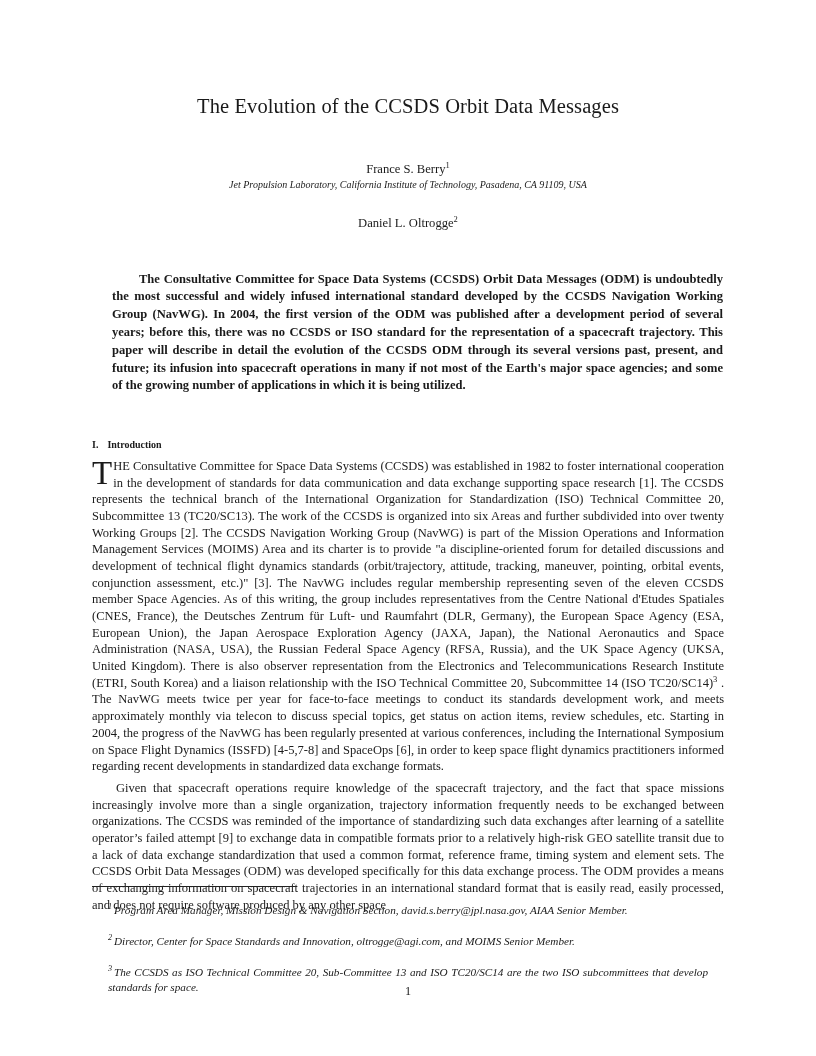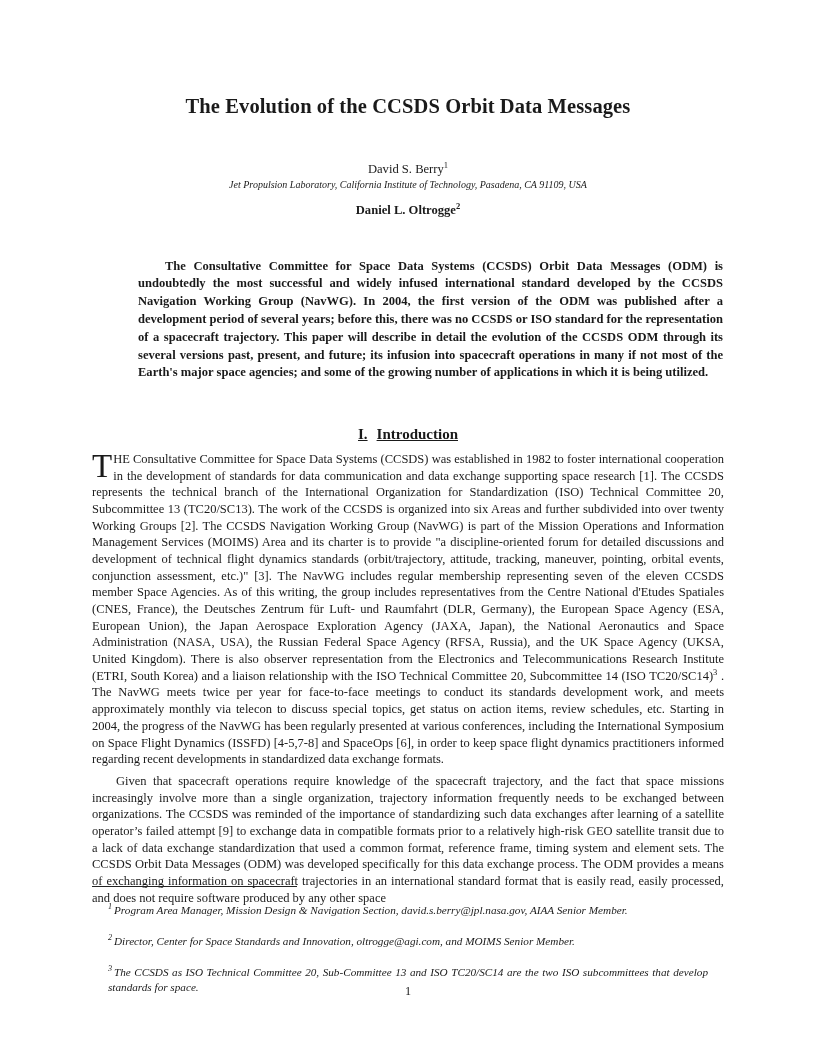--- a/index.html
+++ b/index.html
@@ -23,70 +23,68 @@
     top: 0;
     width: 632px;
   }
 
   
   .doc-title {
     margin: 0;
     padding-top: 94px;
     text-align: center;
     font-size: 20.5px;
-    font-weight: bold;
+    font-weight: normal;
     letter-spacing: 0.1px;
     line-height: 1.2;
   }
 
   
   .author-block {
     text-align: center;
     margin-top: 41px;
   }
   .author-block.second {
-    margin-top: 9px;
-    font-weight: bold;
+    margin-top: 22px;
   }
   .author-name {
     font-size: 12.6px;
     line-height: 1.45;
   }
   .author-affil {
     font-size: 10px;
     font-style: italic;
     line-height: 1.45;
   }
   sup {
     font-size: 0.68em;
     vertical-align: super;
     line-height: 0;
   }
 
   
   .abstract {
     margin-top: 38px;
-    margin-left: 46px;
+    margin-left: 20px;
     margin-right: 1px;
     font-size: 12.55px;
     font-weight: bold;
     line-height: 1.42;
     text-align: justify;
     text-indent: 27px;
     hyphens: none;
   }
 
   
   .section-head {
     margin: 0;
     padding-top: 31px;
-    text-align: center;
-    font-size: 15px;
+    text-align: left;
+    font-size: 10px;
     font-weight: bold;
-    text-decoration: underline;
   }
   .section-head .numeral {
     margin-right: 9px;
   }
 
   
   .body-para {
     font-size: 12.5px;
     line-height: 1.335;
     text-align: justify;
@@ -151,21 +149,21 @@
 </head>
 <body>
 
 <div class="page">
 
   <div class="content">
 
     <h1 class="doc-title">The Evolution of the CCSDS Orbit Data Messages</h1>
 
     <div class="author-block">
-      <div class="author-name"><span>David S. Berry</span><sup>1</sup></div>
+      <div class="author-name"><span>France S. Berry</span><sup>1</sup></div>
       <div class="author-affil">Jet Propulsion Laboratory, California Institute of Technology, Pasadena, CA 91109, USA</div>
     </div>
 
     <div class="author-block second">
       <div class="author-name"><span>Daniel L. Oltrogge</span><sup>2</sup></div>
     </div>
 
     <p class="abstract">The Consultative Committee for Space Data Systems (CCSDS) Orbit Data Messages (ODM) is undoubtedly the most successful and widely infused international standard developed by the CCSDS Navigation Working Group (NavWG). In 2004, the first version of the ODM was published after a development period of several years; before this, there was no CCSDS or ISO standard for the representation of a spacecraft trajectory. This paper will describe in detail the evolution of the CCSDS ODM through its several versions past, present, and future; its infusion into spacecraft operations in many if not most of the Earth's major space agencies; and some of the growing number of applications in which it is being utilized.</p>
 
     <h2 class="section-head"><span class="numeral">I.</span><span>Introduction</span></h2>

